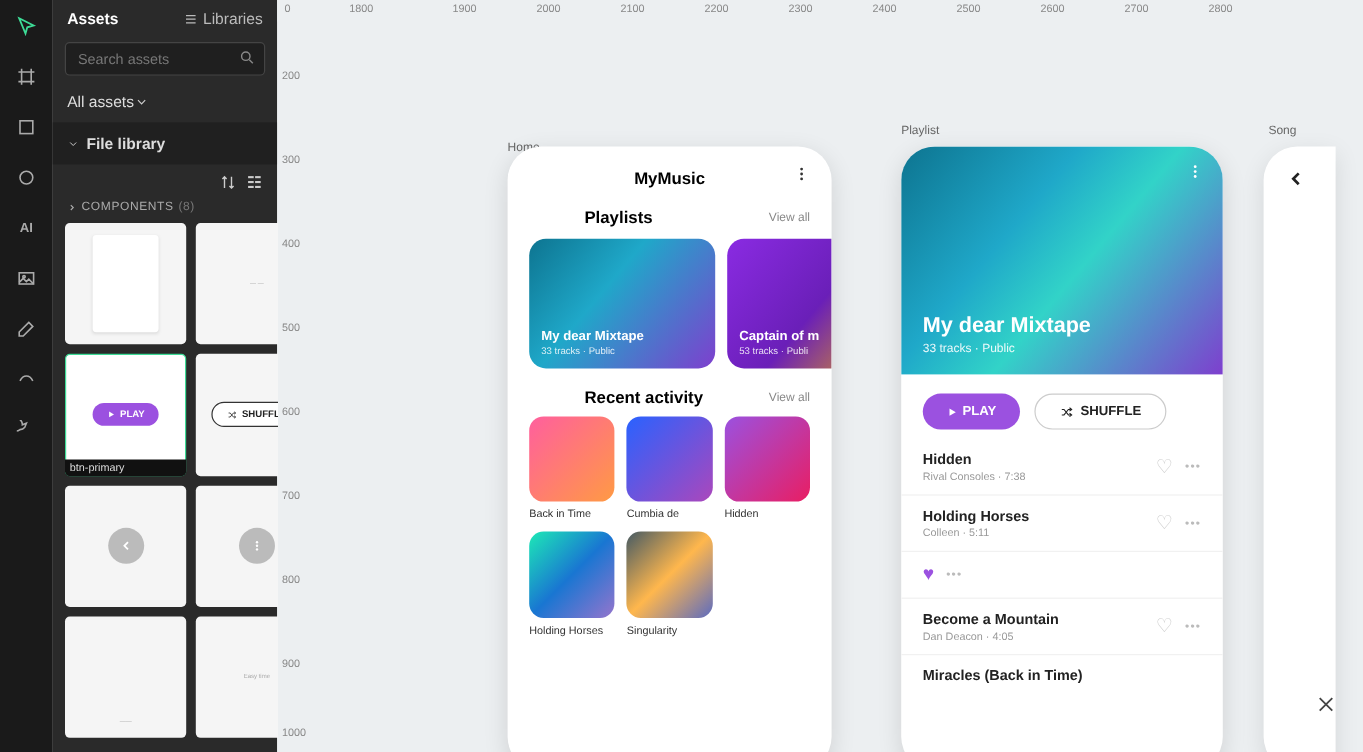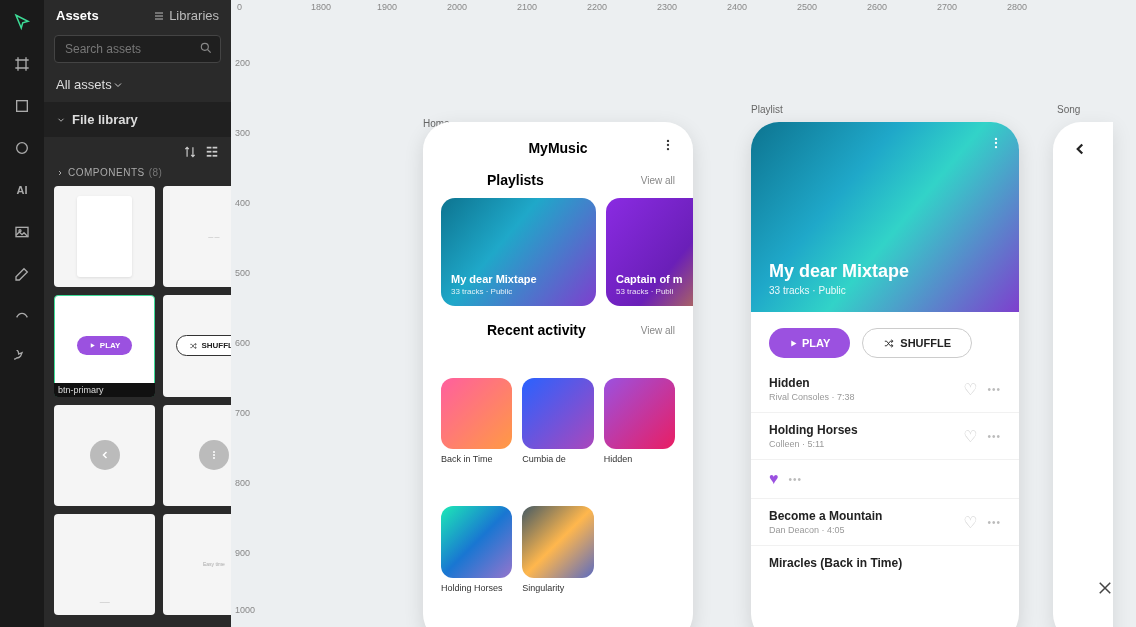--- a/index.html
+++ b/index.html
@@ -35,33 +35,33 @@
 .gray-circle { width: 30px; height: 30px; background: #bbb; border-radius: 50%; display: flex; align-items: center; justify-content: center; color: #fff; }
 .canvas { flex: 1; background: #eceff1; position: relative; overflow: hidden; }
 .ruler-h { position: absolute; top: 0; left: 0; right: 0; height: 18px; background: #eceff1; display: flex; font-size: 9px; color: #888; }
 .ruler-h span { position: absolute; top: 2px; }
 .ruler-v { position: absolute; top: 0; left: 0; bottom: 0; width: 22px; font-size: 9px; color: #888; }
 .ruler-v span { position: absolute; left: 4px; writing-mode: horizontal-tb; }
 .frames { position: absolute; top: 18px; left: 22px; right: 0; bottom: 0; }
 .frame-label { position: absolute; font-size: 10px; color: #666; }
 .phone { position: absolute; background: #fff; border-radius: 28px; box-shadow: 0 6px 20px rgba(0,0,0,0.12); overflow: hidden; width: 270px; height: 520px; }
 .phone.playlist { width: 268px; }
-.ph-header { display: flex; justify-content: space-between; align-items: flex-end; padding: 16px 18px 6px; }
+.ph-header { display: flex; justify-content: space-between; align-items: center; padding: 16px 18px 6px; }
 .ph-title { font-weight: 700; font-size: 14px; }
 .ph-section { padding: 10px 18px 4px; display: flex; justify-content: space-between; align-items: center; margin-left: 46px; }
 .ph-section h3 { font-size: 14px; font-weight: 700; }
 .ph-section .view { font-size: 10px; color: #888; cursor: pointer; }
 .pl-row { display: flex; gap: 10px; padding: 6px 0 6px 18px; overflow: hidden; }
 .pl-card { width: 155px; height: 108px; border-radius: 14px; position: relative; flex-shrink: 0; padding: 10px; display: flex; flex-direction: column; justify-content: flex-end; color: #fff; }
 .pl-card.a { background: linear-gradient(130deg, #0d7490 0%, #1fa8c9 40%, #7e3fce 100%); }
 .pl-card.b { background: linear-gradient(130deg, #8a2be2 0%, #6a1fb8 50%, #f5b301 100%); }
 .pl-card h4 { font-size: 11px; font-weight: 700; }
 .pl-card p { font-size: 8px; opacity: 0.85; margin-top: 2px; }
 .act-grid { display: grid; grid-template-columns: repeat(3, 1fr); gap: 10px 10px; padding: 4px 18px 0; }
-.act-item { display: flex; flex-direction: column; gap: 5px; margin-top: 32px; }
+.act-item { display: flex; flex-direction: column; gap: 5px; }
 .act-cover { width: 100%; aspect-ratio: 1/1; border-radius: 12px; }
 .act-title { font-size: 9px; color: #333; }
 .g1 { background: linear-gradient(135deg,#ff5f9e,#ff9a44); }
 .g2 { background: linear-gradient(135deg,#3a1b6e,#c94f8f,#f39c4f); }
 .g3 { background: linear-gradient(135deg,#2962ff,#ab47bc); }
 .g4 { background: linear-gradient(135deg,#9b51e0,#e91e63); }
 .g5 { background: linear-gradient(135deg,#1de9b6,#1976d2,#9575cd); }
 .g6 { background: linear-gradient(135deg,#455a64,#ffb74d,#5c6bc0); }
 .hero { height: 190px; background: linear-gradient(130deg,#0d7490 0%,#1fa8c9 35%,#32d3c8 55%,#7e3fce 100%); position: relative; padding: 16px 18px; color: #fff; display: flex; flex-direction: column; justify-content: flex-end; }
 .hero .dots { position: absolute; top: 14px; right: 16px; }
@@ -227,21 +227,21 @@
         </div>
       <div class="comp-cell">
           <span class="comp-thumb-small">Easy time</span>
         </div>
     </div>
   </div>
 
   <div class="canvas">
     <div class="ruler-h">
       <span style="left:6px">0</span>
-      <span style="left:80px">1800</span>
+      <span style="left:60px">1800</span>
       <span style="left:146px">1900</span>
       <span style="left:216px">2000</span>
       <span style="left:286px">2100</span>
       <span style="left:356px">2200</span>
       <span style="left:426px">2300</span>
       <span style="left:496px">2400</span>
       <span style="left:566px">2500</span>
       <span style="left:636px">2600</span>
       <span style="left:706px">2700</span>
       <span style="left:776px">2800</span>

